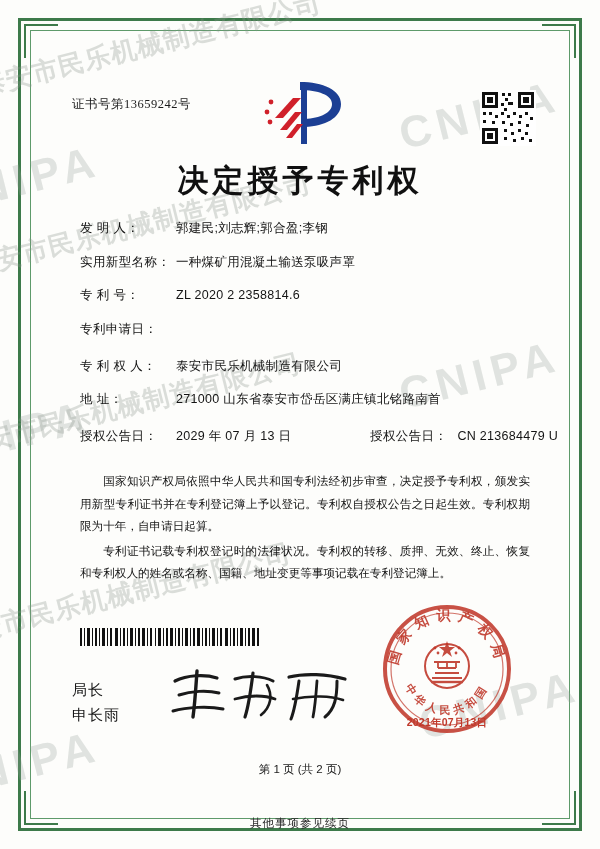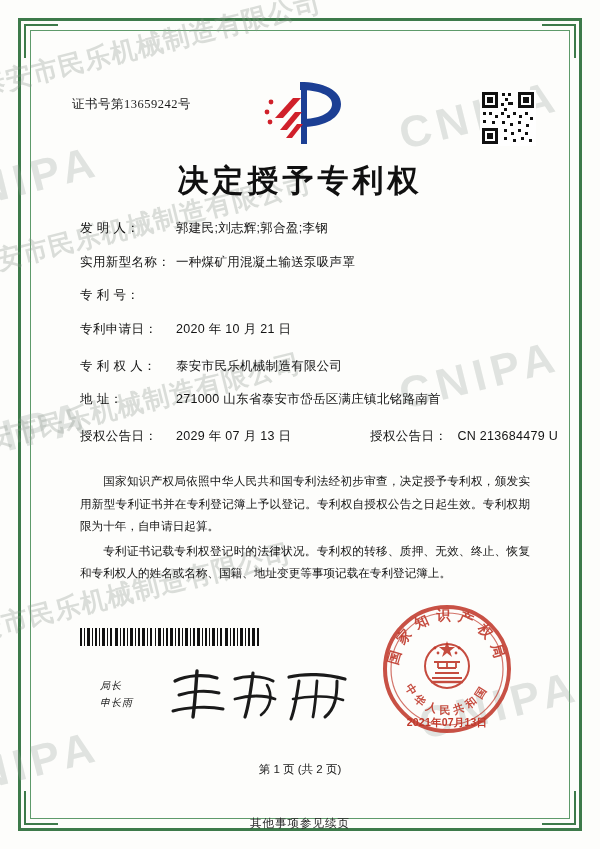--- a/index.html
+++ b/index.html
@@ -209,27 +209,26 @@
     width: 134px;
     text-align: center;
     font-size: 10.5px;
     color: #c0392b;
     font-weight: bold;
     letter-spacing: 0.2px;
   }
 
   .director {
     position: absolute;
-    left: 60px;
+    left: 32px;
     top: 638px;
-    font-size: 10px;
+    font-size: 15px;
     color: #141414;
     line-height: 1.65;
     letter-spacing: 1px;
-    font-style: italic;
   }
 
   .signature {
     position: absolute;
     left: 125px;
     top: 625px;
     width: 200px;
     height: 60px;
   }
 
@@ -349,24 +348,24 @@
       <div class="field-row">
         <span class="field-label lbl-5">发 明 人：</span>
         <span class="field-value">郭建民;刘志辉;郭合盈;李钢</span>
       </div>
       <div class="field-row">
         <span class="field-label lbl-5">实用新型名称：</span>
         <span class="field-value">一种煤矿用混凝土输送泵吸声罩</span>
       </div>
       <div class="field-row">
         <span class="field-label lbl-5">专 利 号：</span>
+        <span class="field-value">ZL 2020 2 2358814.6</span>
       </div>
       <div class="field-row">
         <span class="field-label lbl-5">专利申请日：</span>
-        <span class="field-value">2020 年 10 月 21 日</span>
       </div>
       <div class="field-row" style="margin-top:20px;">
         <span class="field-label lbl-5">专 利 权 人：</span>
         <span class="field-value">泰安市民乐机械制造有限公司</span>
       </div>
       <div class="field-row">
         <span class="field-label lbl-5">地 址：</span>
         <span class="field-value">271000 山东省泰安市岱岳区满庄镇北铭路南首</span>
       </div>
       <div class="field-row split" style="margin-top:20px;">

